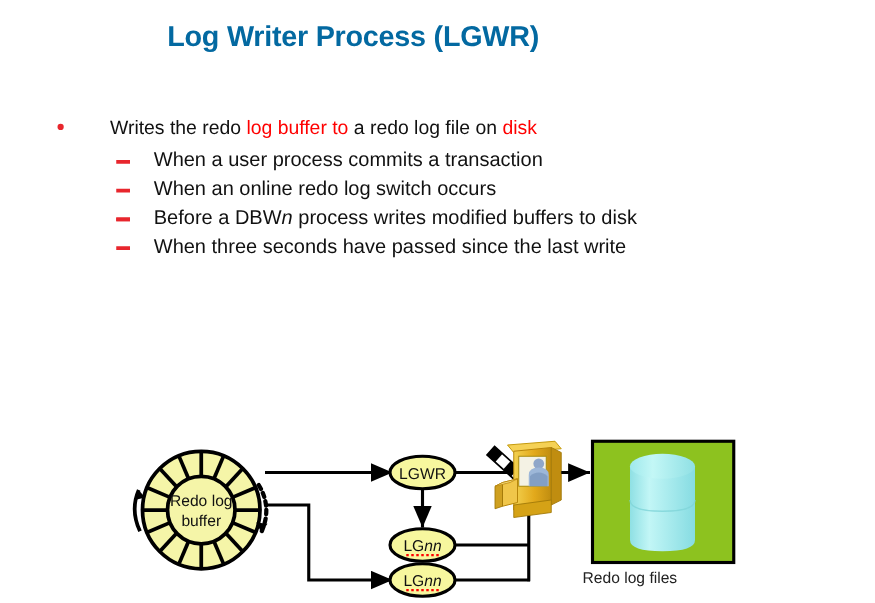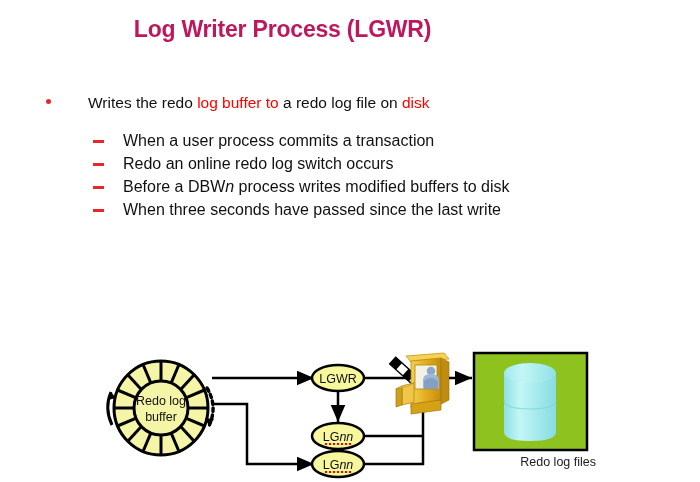--- a/index.html
+++ b/index.html
@@ -19,21 +19,21 @@
   
   .slide-title {
     position: absolute;
     top: 16px;
     left: 0;
     width: 565px;
     text-align: center;
     font-size: 23px;
     font-weight: bold;
     letter-spacing: -0.2px;
-    color: #be185d;
+    color: #0369a1;
   }
 
   
   .body-area {
     position: absolute;
     top: 92px;
     left: 0;
     width: 631px;
   }
 
@@ -49,21 +49,21 @@
     position: absolute;
     left: 46px;
     top: 7px;
     width: 5px;
     height: 5px;
     border-radius: 50%;
     background: #e8262d;
   }
 
   .lvl2-list {
-    margin-top: 17px;
+    margin-top: 5px;
   }
   .lvl2-row {
     position: relative;
     padding-left: 123px;
     padding-right: 20px;
     font-size: 16px;
     line-height: 22px;
     color: #111;
     margin-bottom: 1px;
   }
@@ -105,21 +105,21 @@
     width: 700px;
     height: 142px;
   }
   .diagram svg { display: block; }
 
   .files-caption {
     position: absolute;
     left: 466px;
     top: 455px;
     width: 130px;
-    text-align: right;
+    text-align: left;
     font-size: 12.5px;
     color: #222;
   }
 </style>
 </head>
 <body>
 
 <div class="slide-title">Log Writer Process (LGWR)</div>
 
 <div class="body-area">
@@ -131,21 +131,21 @@
 
   <div class="lvl2-list">
 
     <div class="lvl2-row">
       <span class="dash"></span>
       <span>When a user process commits a transaction</span>
     </div>
 
     <div class="lvl2-row">
       <span class="dash"></span>
-      <span>Redo an online redo log switch occurs</span>
+      <span>When an online redo log switch occurs</span>
     </div>
 
     <div class="lvl2-row">
       <span class="dash"></span>
     </div>
 
     <div class="lvl2-row">
       <span class="dash"></span>
       <span>Before a DBW<span class="ital">n</span> process writes modified buffers to disk</span>
     </div>

